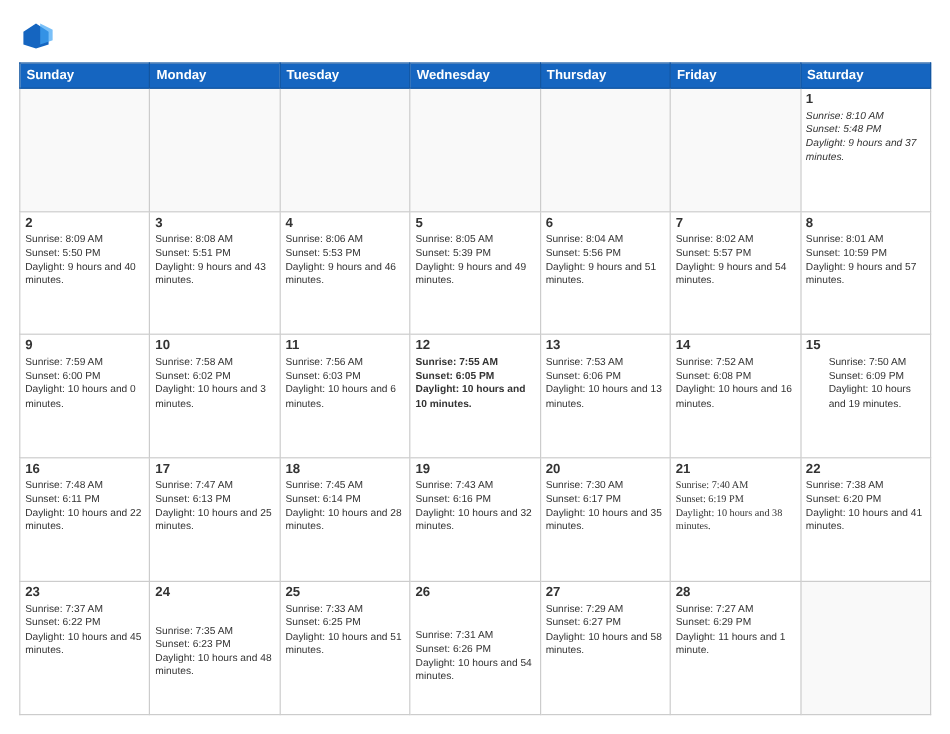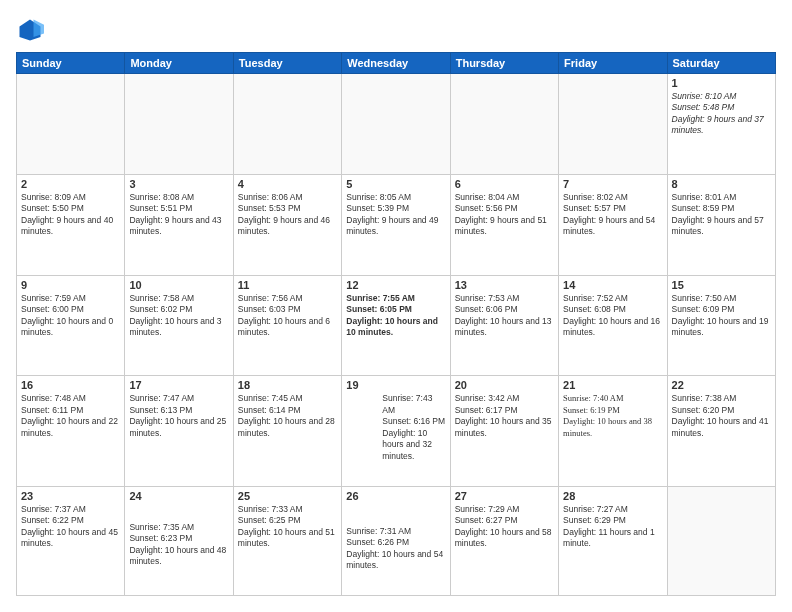--- a/index.html
+++ b/index.html
@@ -171,21 +171,21 @@
           </td>
           <td>
             <span class="day-num">7</span>
             <div class="day-info" style="white-space: pre-line;">Sunrise: 8:02 AM
 Sunset: 5:57 PM
 Daylight: 9 hours and 54 minutes.</div>
           </td>
           <td>
             <span class="day-num">8</span>
             <div class="day-info" style="white-space: pre-line;">Sunrise: 8:01 AM
-Sunset: 8:59 PM
+Sunset: 10:59 PM
 Daylight: 9 hours and 57 minutes.</div>
           </td>
         </tr>
         <tr>
           <td>
             <span class="day-num">9</span>
             <div class="day-info" style="white-space: pre-line;">Sunrise: 7:59 AM
 Sunset: 6:00 PM
 Daylight: 10 hours and 0 minutes.</div>
           </td>
@@ -214,21 +214,21 @@
 Daylight: 10 hours and 13 minutes.</div>
           </td>
           <td>
             <span class="day-num">14</span>
             <div class="day-info" style="white-space: pre-line;">Sunrise: 7:52 AM
 Sunset: 6:08 PM
 Daylight: 10 hours and 16 minutes.</div>
           </td>
           <td>
             <span class="day-num">15</span>
-            <div class="day-info" style="white-space: pre-line;">Sunrise: 7:50 AM
+            <div class="day-info" style="white-space: pre-line; margin-left: 19px;">Sunrise: 7:50 AM
 Sunset: 6:09 PM
 Daylight: 10 hours and 19 minutes.</div>
           </td>
         </tr>
         <tr>
           <td>
             <span class="day-num">16</span>
             <div class="day-info" style="white-space: pre-line;">Sunrise: 7:48 AM
 Sunset: 6:11 PM
 Daylight: 10 hours and 22 minutes.</div>
@@ -240,27 +240,27 @@
 Daylight: 10 hours and 25 minutes.</div>
           </td>
           <td>
             <span class="day-num">18</span>
             <div class="day-info" style="white-space: pre-line;">Sunrise: 7:45 AM
 Sunset: 6:14 PM
 Daylight: 10 hours and 28 minutes.</div>
           </td>
           <td>
             <span class="day-num">19</span>
-            <div class="day-info" style="white-space: pre-line; margin-left: 36px;">Sunrise: 7:43 AM
+            <div class="day-info" style="white-space: pre-line;">Sunrise: 7:43 AM
 Sunset: 6:16 PM
 Daylight: 10 hours and 32 minutes.</div>
           </td>
           <td>
             <span class="day-num">20</span>
-            <div class="day-info" style="white-space: pre-line;">Sunrise: 3:42 AM
+            <div class="day-info" style="white-space: pre-line;">Sunrise: 7:30 AM
 Sunset: 6:17 PM
 Daylight: 10 hours and 35 minutes.</div>
           </td>
           <td>
             <span class="day-num">21</span>
             <div class="day-info" style="white-space: pre-line; font-family: Liberation Serif, serif;">Sunrise: 7:40 AM
 Sunset: 6:19 PM
 Daylight: 10 hours and 38 minutes.</div>
           </td>
           <td>

